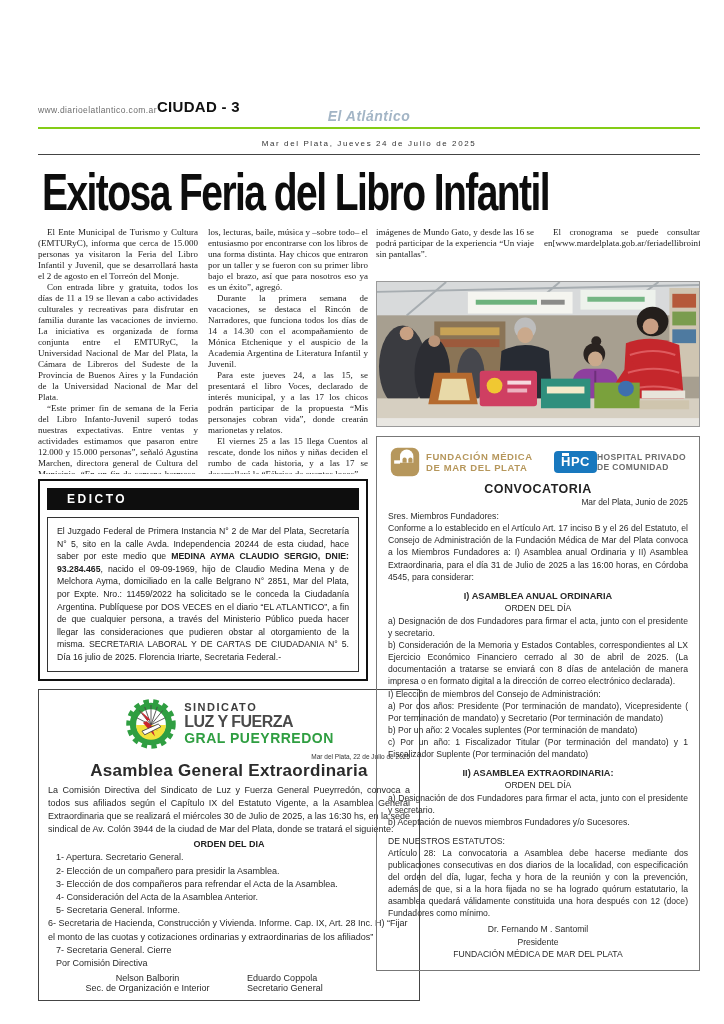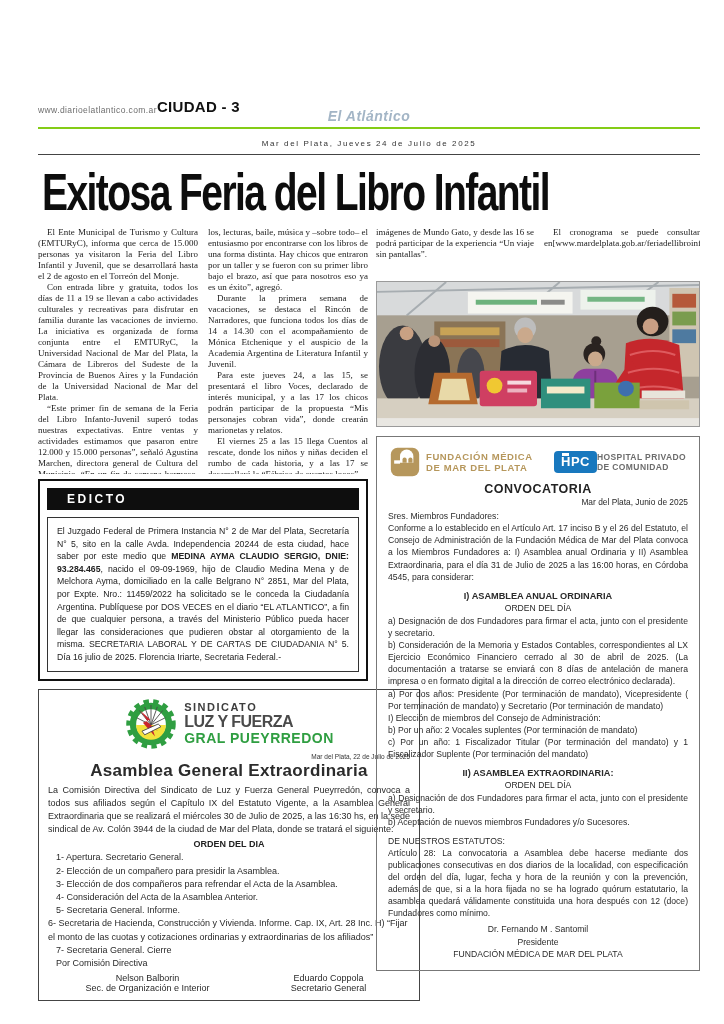--- a/index.html
+++ b/index.html
@@ -49,21 +49,21 @@
   .sw3{font-size:14px;font-weight:bold;color:#2f9e41;letter-spacing:.5px;margin-top:1px;}
   .sind-date{font-size:6.5px;color:#333;text-align:right;margin-top:2px;}
   .sind-title{font-size:17px;font-weight:bold;text-align:center;color:#2b2b2b;letter-spacing:.3px;margin:1px 0 3px 0;}
   .sind-par{font-size:9px;line-height:13.2px;text-align:justify;color:#2a2a2a;}
   .sind-par .ind{text-indent:12px;}
   .orden-label{font-size:9px;font-weight:bold;text-align:center;margin:3px 0 2px 0;color:#222;}
   .sind-item{font-size:9px;line-height:13.2px;color:#2a2a2a;padding-left:8px;}
   .sind-item.wrap{padding-left:0;}
   .sind-sigs{display:flex;margin-top:3px;font-size:9px;color:#2a2a2a;}
   .sig-l{width:55%;text-align:center;}
-  .sig-r{width:45%;text-align:center;}
+  .sig-r{width:45%;text-align:left;}
   
   .fund-box{border:1px solid #777;margin-top:9px;padding:8px 11px 9px 11px;box-sizing:border-box;width:324px;
             font-size:8.6px;line-height:12.1px;color:#2a2a2a;}
   .fund-hdr{display:flex;align-items:center;justify-content:space-between;padding:2px 2px 4px 2px;}
   .fund-l{display:flex;align-items:center;gap:6px;}
   .fund-l svg{width:30px;height:30px;flex:none;}
   .fund-lw{font-size:9.5px;font-weight:bold;color:#b6975c;letter-spacing:.6px;line-height:11px;}
   .fund-r{display:flex;align-items:center;}
   .hpc-badge{background:#1878be;color:#fff;font-weight:bold;font-size:13px;border-radius:4px;
              padding:5px 7px 4px 7px;letter-spacing:.5px;position:relative;}
@@ -266,22 +266,22 @@
           </div>
         </div>
         <div class="fund-title">CONVOCATORIA</div>
         <div class="fund-date">Mar del Plata, Junio de 2025</div>
         <div>Sres. Miembros Fundadores:</div>
         <div class="fund-par"><span class="ind">Conforme a lo establecido en el Artículo Art. 17 inciso B y el 26 del Estatuto, el Consejo de Administración de la Fundación Médica de Mar del Plata convoca a los Miembros Fundadores a: I) Asamblea anual Ordinaria y II) Asamblea Extraordinaria, para el día  31 de Julio de 2025 a las 16:00 horas, en Córdoba 4545, para considerar:</span></div>
         <div class="fund-center">I) ASAMBLEA ANUAL ORDINARIA</div>
         <div class="fund-orden">ORDEN DEL DÍA</div>
         <div class="fund-item"><span class="ind">a) Designación de dos Fundadores para firmar el acta, junto con el presidente y secretario.</span></div>
         <div class="fund-item"><span class="ind">b) Consideración de la Memoria y Estados Contables, correspondientes al LX Ejercicio Económico Financiero cerrado al 30 de abril de 2025. (La documentación a tratarse se enviará con 8 días de antelación de manera impresa o en formato digital a la dirección de correo electrónico declarada).</span></div>
+        <div class="fund-item"><span class="ind">I) Elección de miembros del Consejo de Administración:</span></div>
         <div class="fund-item"><span class="ind">a)  Por dos años: Presidente   (Por terminación de mandato),  Vicepresidente  ( Por terminación de mandato) y  Secretario   (Por terminación de mandato)</span></div>
-        <div class="fund-item"><span class="ind">I) Elección de miembros del Consejo de Administración:</span></div>
         <div class="fund-item"><span class="ind">b) Por un año:  2 Vocales suplentes  (Por terminación de mandato)</span></div>
         <div class="fund-item"><span class="ind">c)  Por un año:   1 Fiscalizador Titular (Por terminación del mandato) y 1 Fiscalizador Suplente (Por terminación del mandato)</span></div>
         <div class="fund-center">II) ASAMBLEA EXTRAORDINARIA:</div>
         <div class="fund-orden">ORDEN DEL DÍA</div>
         <div class="fund-item"><span class="ind">a) Designación de dos Fundadores para firmar el acta, junto con el presidente y secretario.</span></div>
         <div class="fund-item"><span class="ind">b) Aceptación de nuevos miembros Fundadores y/o Sucesores.</span></div>
         <div class="gap6"></div>
         <div>DE NUESTROS ESTATUTOS:</div>
         <div class="fund-par"><span class="ind">Artículo 28: La convocatoria a Asamblea debe hacerse mediante dos publicaciones consecutivas en dos diarios de la localidad, con especificación del orden del día, lugar, fecha y hora de la reunión y con la prevención, además de que, si a la hora fijada no se ha logrado quórum estatutario, la asamblea quedará válidamente constituida una hora después con 12 (doce) Fundadores como mínimo.</span></div>
         <div class="fund-sig" style="margin-top:4px">

